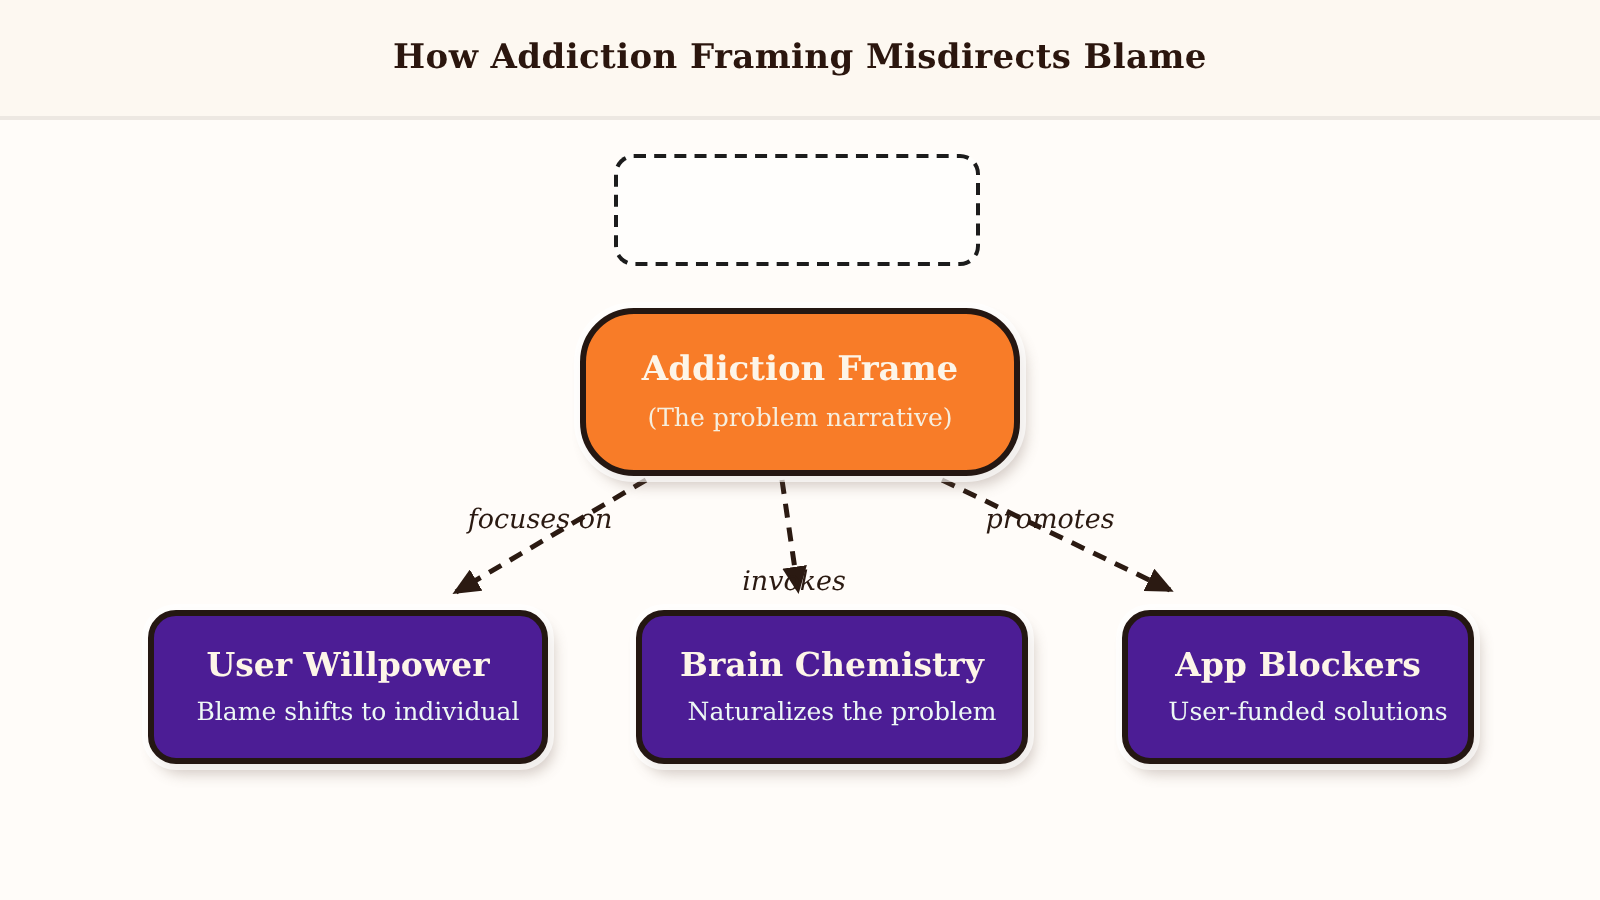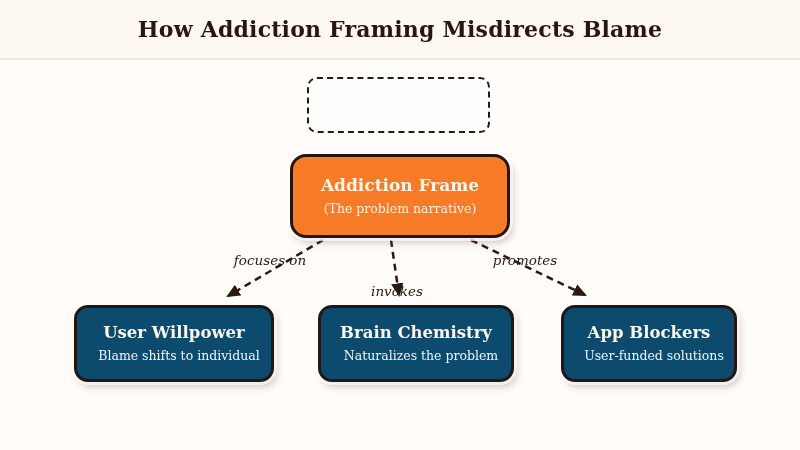--- a/index.html
+++ b/index.html
@@ -11,21 +11,21 @@
     font-family:"DejaVu Serif", serif;
   }
   
   .header{
     position:absolute;left:0;top:0;width:800px;height:58px;
     background:#FDF8F1;
     border-bottom:2px solid #EDE8E2;
     display:flex;align-items:center;justify-content:center;
   }
   .title{
-    font-size:22px;font-weight:bold;color:#2B160E;
+    font-size:17px;font-weight:bold;color:#2B160E;
     letter-spacing:.2px;
   }
   
   .empty-node{
     position:absolute;left:307px;top:77px;width:179px;height:52px;
     border:2px dashed #1C1C1C;border-radius:10px;
     background:#FFFEFC;
   }
   
   .node{
@@ -36,23 +36,23 @@
     text-align:center;box-sizing:border-box;
   }
   .node-title{
     font-weight:bold;color:#FDF5E8;font-size:17px;line-height:1.15;
   }
   .node-subtitle{
     color:#F6EEDE;font-size:12.5px;margin-top:6px;line-height:1.1;
   }
   .root-node{
     left:290px;top:154px;width:220px;height:84px;
-    background:#F87C28;border-radius:16px;
+    background:#F87C28;border-radius:27px;
   }
-  .child-node{background:#0c4a6e;}
+  .child-node{background:#4c1d95;}
   .child-node .node-title{font-size:16.5px;}
   .child-node .node-subtitle{color:#EDF8F5;margin-left:10px;}
   .child-1{left:74px;top:305px;width:200px;height:77px;}
   .child-2{left:318px;top:305px;width:196px;height:77px;}
   .child-3{left:561px;top:305px;width:176px;height:77px;}
   
   .edges-layer{position:absolute;left:0;top:0;pointer-events:none;}
   .edge-line{stroke:#2B1A12;stroke-width:2.5;stroke-dasharray:7 5;fill:none;}
   .edge-label{
     position:absolute;transform:translateX(-50%);

